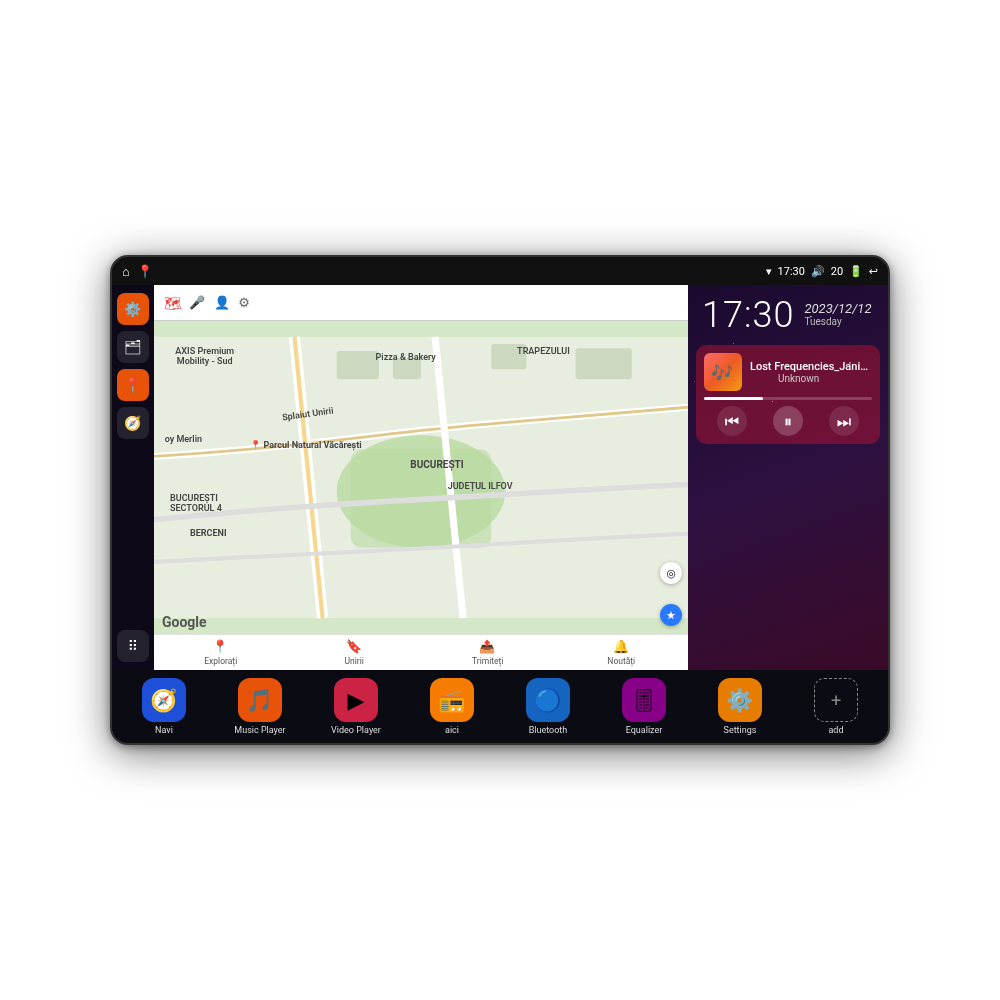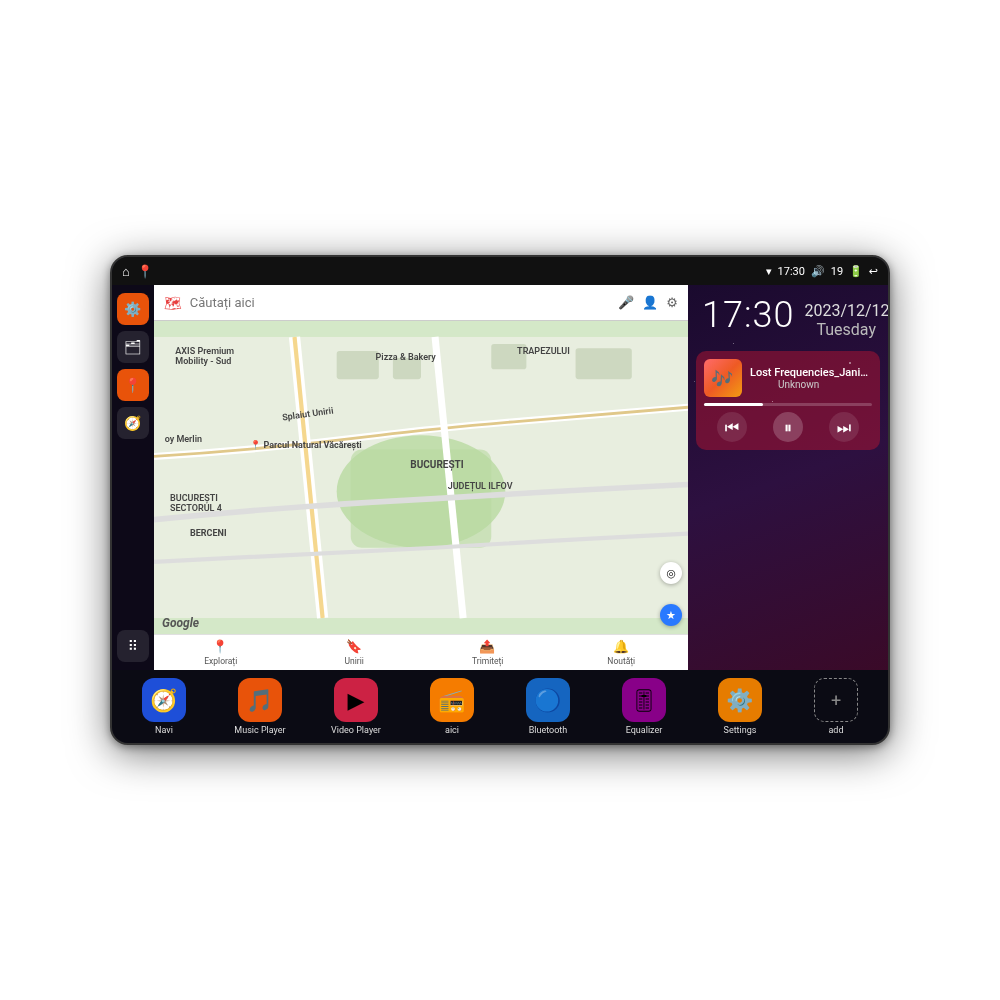--- a/index.html
+++ b/index.html
@@ -101,23 +101,22 @@
       position: absolute;
       font-size: 9px;
       font-weight: 600;
       color: #444;
       pointer-events: none;
     }
     
     .google-logo {
       position: absolute;
       bottom: 4px; left: 8px;
-      font-size: 12px;
+      font-size: 14px;
       color: #555;
-      font-style: italic;
       font-weight: bold;
     }
     
     .map-compass {
       position: absolute;
       right: 6px; bottom: 50px;
       width: 22px; height: 22px;
       border-radius: 50%;
       background: #fff;
       display: flex; align-items: center; justify-content: center;
@@ -170,22 +169,22 @@
       font-weight: 300;
       color: #fff;
       letter-spacing: 1px;
       line-height: 1;
     }
     .clock-date {
       display: flex; flex-direction: column;
       justify-content: center;
       margin-top: 4px;
     }
-    .clock-date-main { font-size: 16px; color: #ddd; }
-    .clock-date-day { font-size: 16px; color: #bbb; margin-left: 12px; }
+    .clock-date-main { font-size: 13px; color: #ddd; font-style: italic; }
+    .clock-date-day { font-size: 10px; color: #bbb; }
 
     
     .now-playing {
       background: rgba(180,20,50,0.5);
       margin: 4px 8px;
       border-radius: 10px;
       padding: 8px;
       display: flex; flex-direction: column; gap: 6px;
     }
     .np-track-row {
@@ -283,21 +282,21 @@
 
   <div class="status-bar">
     <div class="status-left">
       <span class="status-icon">⌂</span>
       <span class="status-icon">📍</span>
     </div>
     <div class="status-right">
       <span>▾</span>
       <span>17:30</span>
       <span>🔊</span>
-      <span>19</span>
+      <span>20</span>
       <span>🔋</span>
       <span>↩</span>
     </div>
   </div>
 
   <div class="main-area">
 
     <div class="stars-bg">
       <div class="star" style="width:2px;height:2px;top:10%;left:70%;opacity:0.6;"></div>
       <div class="star" style="width:1px;height:1px;top:15%;left:80%;opacity:0.5;"></div>
@@ -312,21 +311,20 @@
       <div class="sidebar-btn orange">⚙️</div>
       <div class="sidebar-btn dark">🗂</div>
       <div class="sidebar-btn orange">📍</div>
       <div class="sidebar-btn dark">🧭</div>
       <div class="sidebar-bottom" style="margin-top:auto;">⠿</div>
     </div>
 
     <div class="map-area">
       <div class="map-search-bar">
         <span class="map-pin-icon">🗺</span>
-        <span class="map-search-text">Căutați aici</span>
         <span class="map-voice-icon">🎤</span>
         <span class="map-user-icon">👤</span>
         <span class="map-settings-icon">⚙</span>
       </div>
       <div class="map-canvas">
 
         <svg class="map-svg" viewBox="0 0 380 200" xmlns="http://www.w3.org/2000/svg">
 
           <rect width="380" height="200" fill="#e8eedf"></rect>
 
@@ -342,21 +340,21 @@
           <path d="M 0 160 Q 100 155 200 150 Q 280 145 380 140" stroke="#ddd" stroke-width="3" fill="none"></path>
 
           <rect x="130" y="10" width="30" height="20" rx="2" fill="#cdd8c0"></rect>
           <rect x="170" y="15" width="20" height="15" rx="2" fill="#cdd8c0"></rect>
           <rect x="240" y="5" width="25" height="18" rx="2" fill="#cdd8c0"></rect>
           <rect x="300" y="8" width="40" height="22" rx="2" fill="#cdd8c0"></rect>
 
           <circle cx="578" cy="90" r="6" fill="#2979ff"></circle>
         </svg>
 
-        <div class="map-label" style="top:8%;left:4%;">AXIS Premium<br>Mobility - Sud</div>
+        <div class="map-label" style="top:8%;left:4%;text-align:center;">AXIS Premium<br>Mobility - Sud</div>
         <div class="map-label" style="top:10%;left:40%;margin-left:8px;">Pizza &amp; Bakery</div>
         <div class="map-label" style="top:8%;left:68%;">TRAPEZULUI</div>
         <div class="map-label" style="top:28%;left:24%;transform:rotate(-8deg);">Splaiut Unirii</div>
         <div class="map-label" style="top:38%;left:18%;font-weight:700;">📍 Parcul Natural Văcărești</div>
         <div class="map-label" style="top:44%;left:48%;font-weight:700;font-size:10px;">BUCUREȘTI</div>
         <div class="map-label" style="top:55%;left:3%;">BUCUREȘTI<br>SECTORUL 4</div>
         <div class="map-label" style="top:51%;left:55%;">JUDEȚUL ILFOV</div>
         <div class="map-label" style="top:66%;left:3%;font-weight:700;margin-left:20px;">BERCENI</div>
         <div class="map-label" style="top:36%;left:2%;">oy Merlin</div>
 

